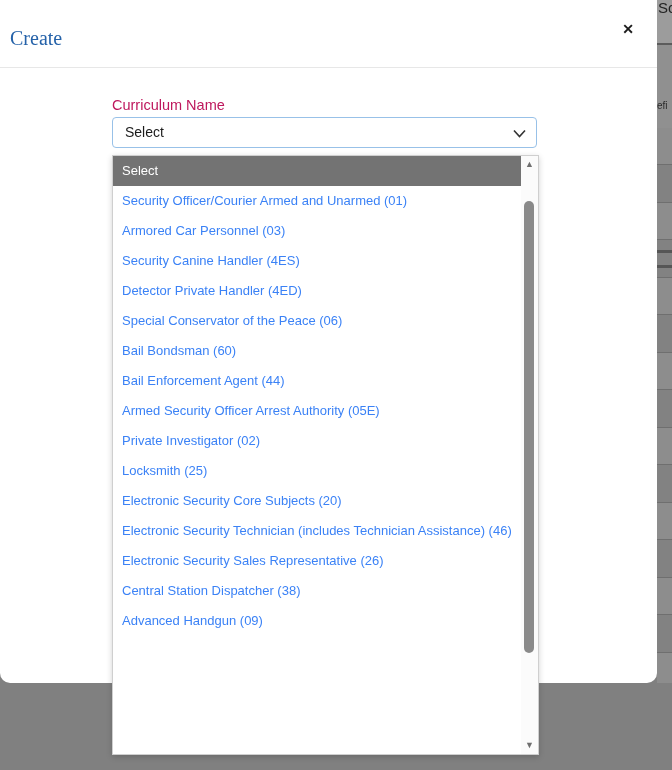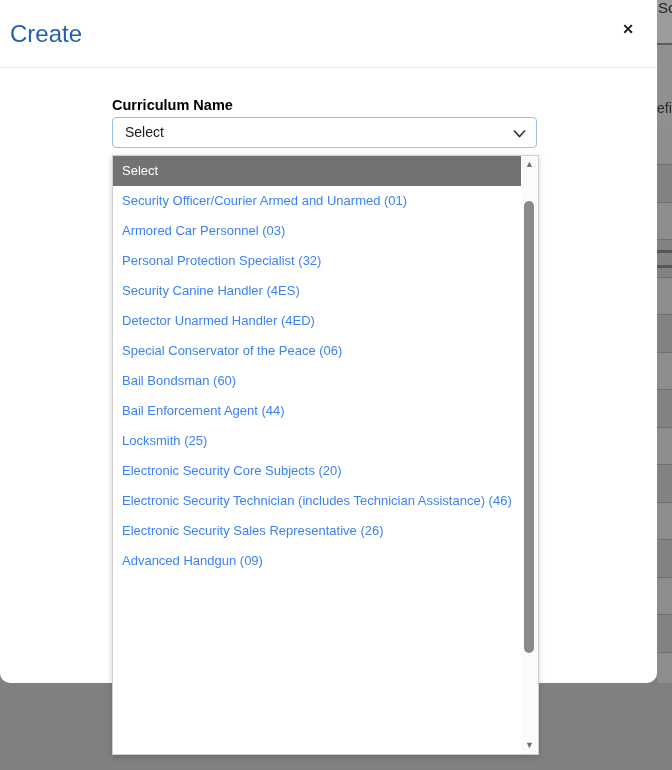--- a/index.html
+++ b/index.html
@@ -4,35 +4,35 @@
 <style>
   html,body{margin:0;padding:0;}
   body{font-family:"Liberation Sans","DejaVu Sans",sans-serif;}
   .stage{position:relative;width:672px;height:770px;background:#808080;overflow:hidden;}
 
   
   .bg-strip{position:absolute;left:657px;top:0;width:15px;height:683px;overflow:hidden;}
   .bg-band-top{position:absolute;left:0;top:0;width:15px;height:43px;background:#9c9c9c;border-bottom:2px solid #5c5c5c;}
   .bg-frag-top{position:absolute;left:1px;top:-1px;font-size:15px;color:#222;white-space:nowrap;}
   .bg-band-mid{position:absolute;left:0;top:45px;width:15px;height:83px;background:#909090;}
-  .bg-frag-mid{position:absolute;left:0px;top:55px;font-size:14px;color:#2a2a2a;white-space:nowrap;}
+  .bg-frag-mid{position:absolute;left:0px;top:55px;font-size:10px;color:#2a2a2a;white-space:nowrap;}
   .bg-rows{position:absolute;left:0;top:128px;width:15px;height:555px;
     background:repeating-linear-gradient(to bottom,#8d8d8d 0 36px,#6f6f6f 36px 37px,#828282 37px 74px,#6f6f6f 74px 75px);}
   .bg-line1{position:absolute;left:0;top:250px;width:15px;height:3px;background:#565656;}
   .bg-line2{position:absolute;left:0;top:265px;width:15px;height:3px;background:#565656;}
 
   
   .modal{position:absolute;left:0;top:0;width:657px;height:683px;background:#ffffff;
     border-radius:0 0 10px 10px;}
   .modal-header{position:absolute;left:0;top:0;width:100%;height:68px;border-bottom:1px solid #e7e7e7;box-sizing:border-box;}
-  .modal-title{position:absolute;left:10px;top:20px;font-size:24px;color:#2562a9;}
+  .modal-title{position:absolute;left:10px;top:27px;font-size:20px;color:#2562a9;font-family:Liberation Serif, serif;}
   .close-btn{position:absolute;right:18px;top:18px;width:22px;height:22px;border:none;background:transparent;
     font-size:14px;font-weight:bold;color:#1a1a1a;cursor:pointer;line-height:22px;text-align:center;padding:0;}
 
-  .field-label{position:absolute;left:112px;top:97px;font-size:14.5px;color:#000000;font-weight:bold;}
+  .field-label{position:absolute;left:112px;top:97px;font-size:14.5px;color:#be185d;}
 
   .select-box{position:absolute;left:112px;top:117px;width:425px;height:31px;box-sizing:border-box;
     border:1px solid #98c1e8;border-radius:4px;background:#fff;cursor:pointer;}
   .select-value{position:absolute;left:12px;top:6px;font-size:14px;color:#1b1b1b;}
   .select-chevron{position:absolute;right:10px;top:11px;width:13px;height:9px;}
 
   
   .dropdown{position:absolute;left:112px;top:155px;width:427px;height:600px;background:#fff;
     border:1px solid #cfcfcf;box-sizing:border-box;z-index:10;box-shadow:0 2px 6px rgba(0,0,0,0.18);}
   .options{position:absolute;left:0;top:0;width:409px;height:598px;}
@@ -89,63 +89,69 @@
         </div>
 
         <div class="option">
           <span>Security Officer/Courier Armed and Unarmed (01)</span>
         </div>
 
         <div class="option">
           <span>Armored Car Personnel (03)</span>
         </div>
 
-        <div class="option">
-          <span>Personal Protection Specialist (32)</span>
-        </div>
 
         <div class="option">
           <span>Security Canine Handler (4ES)</span>
         </div>
 
         <div class="option">
-          <span>Detector Unarmed Handler (4ED)</span>
+          <span>Detector Private Handler (4ED)</span>
         </div>
 
         <div class="option">
           <span>Special Conservator of the Peace (06)</span>
         </div>
 
         <div class="option">
           <span>Bail Bondsman (60)</span>
         </div>
 
         <div class="option">
           <span>Bail Enforcement Agent (44)</span>
         </div>
 
 
+        <div class="option">
+          <span>Armed Security Officer Arrest Authority (05E)</span>
+        </div>
 
+        <div class="option">
+          <span>Private Investigator (02)</span>
+        </div>
 
         <div class="option">
           <span>Locksmith (25)</span>
         </div>
 
         <div class="option">
           <span>Electronic Security Core Subjects (20)</span>
         </div>
 
         <div class="option">
           <span>Electronic Security Technician (includes Technician Assistance) (46)</span>
         </div>
 
         <div class="option">
           <span>Electronic Security Sales Representative (26)</span>
         </div>
 
+        <div class="option">
+          <span>Central Station Dispatcher (38)</span>
+        </div>
 
 
 
         <div class="option">
           <span>Advanced Handgun (09)</span>
         </div>
       </div>
     <div class="scrollbar">
       <button class="sb-btn sb-up">▲</button>
       <div class="sb-track">

